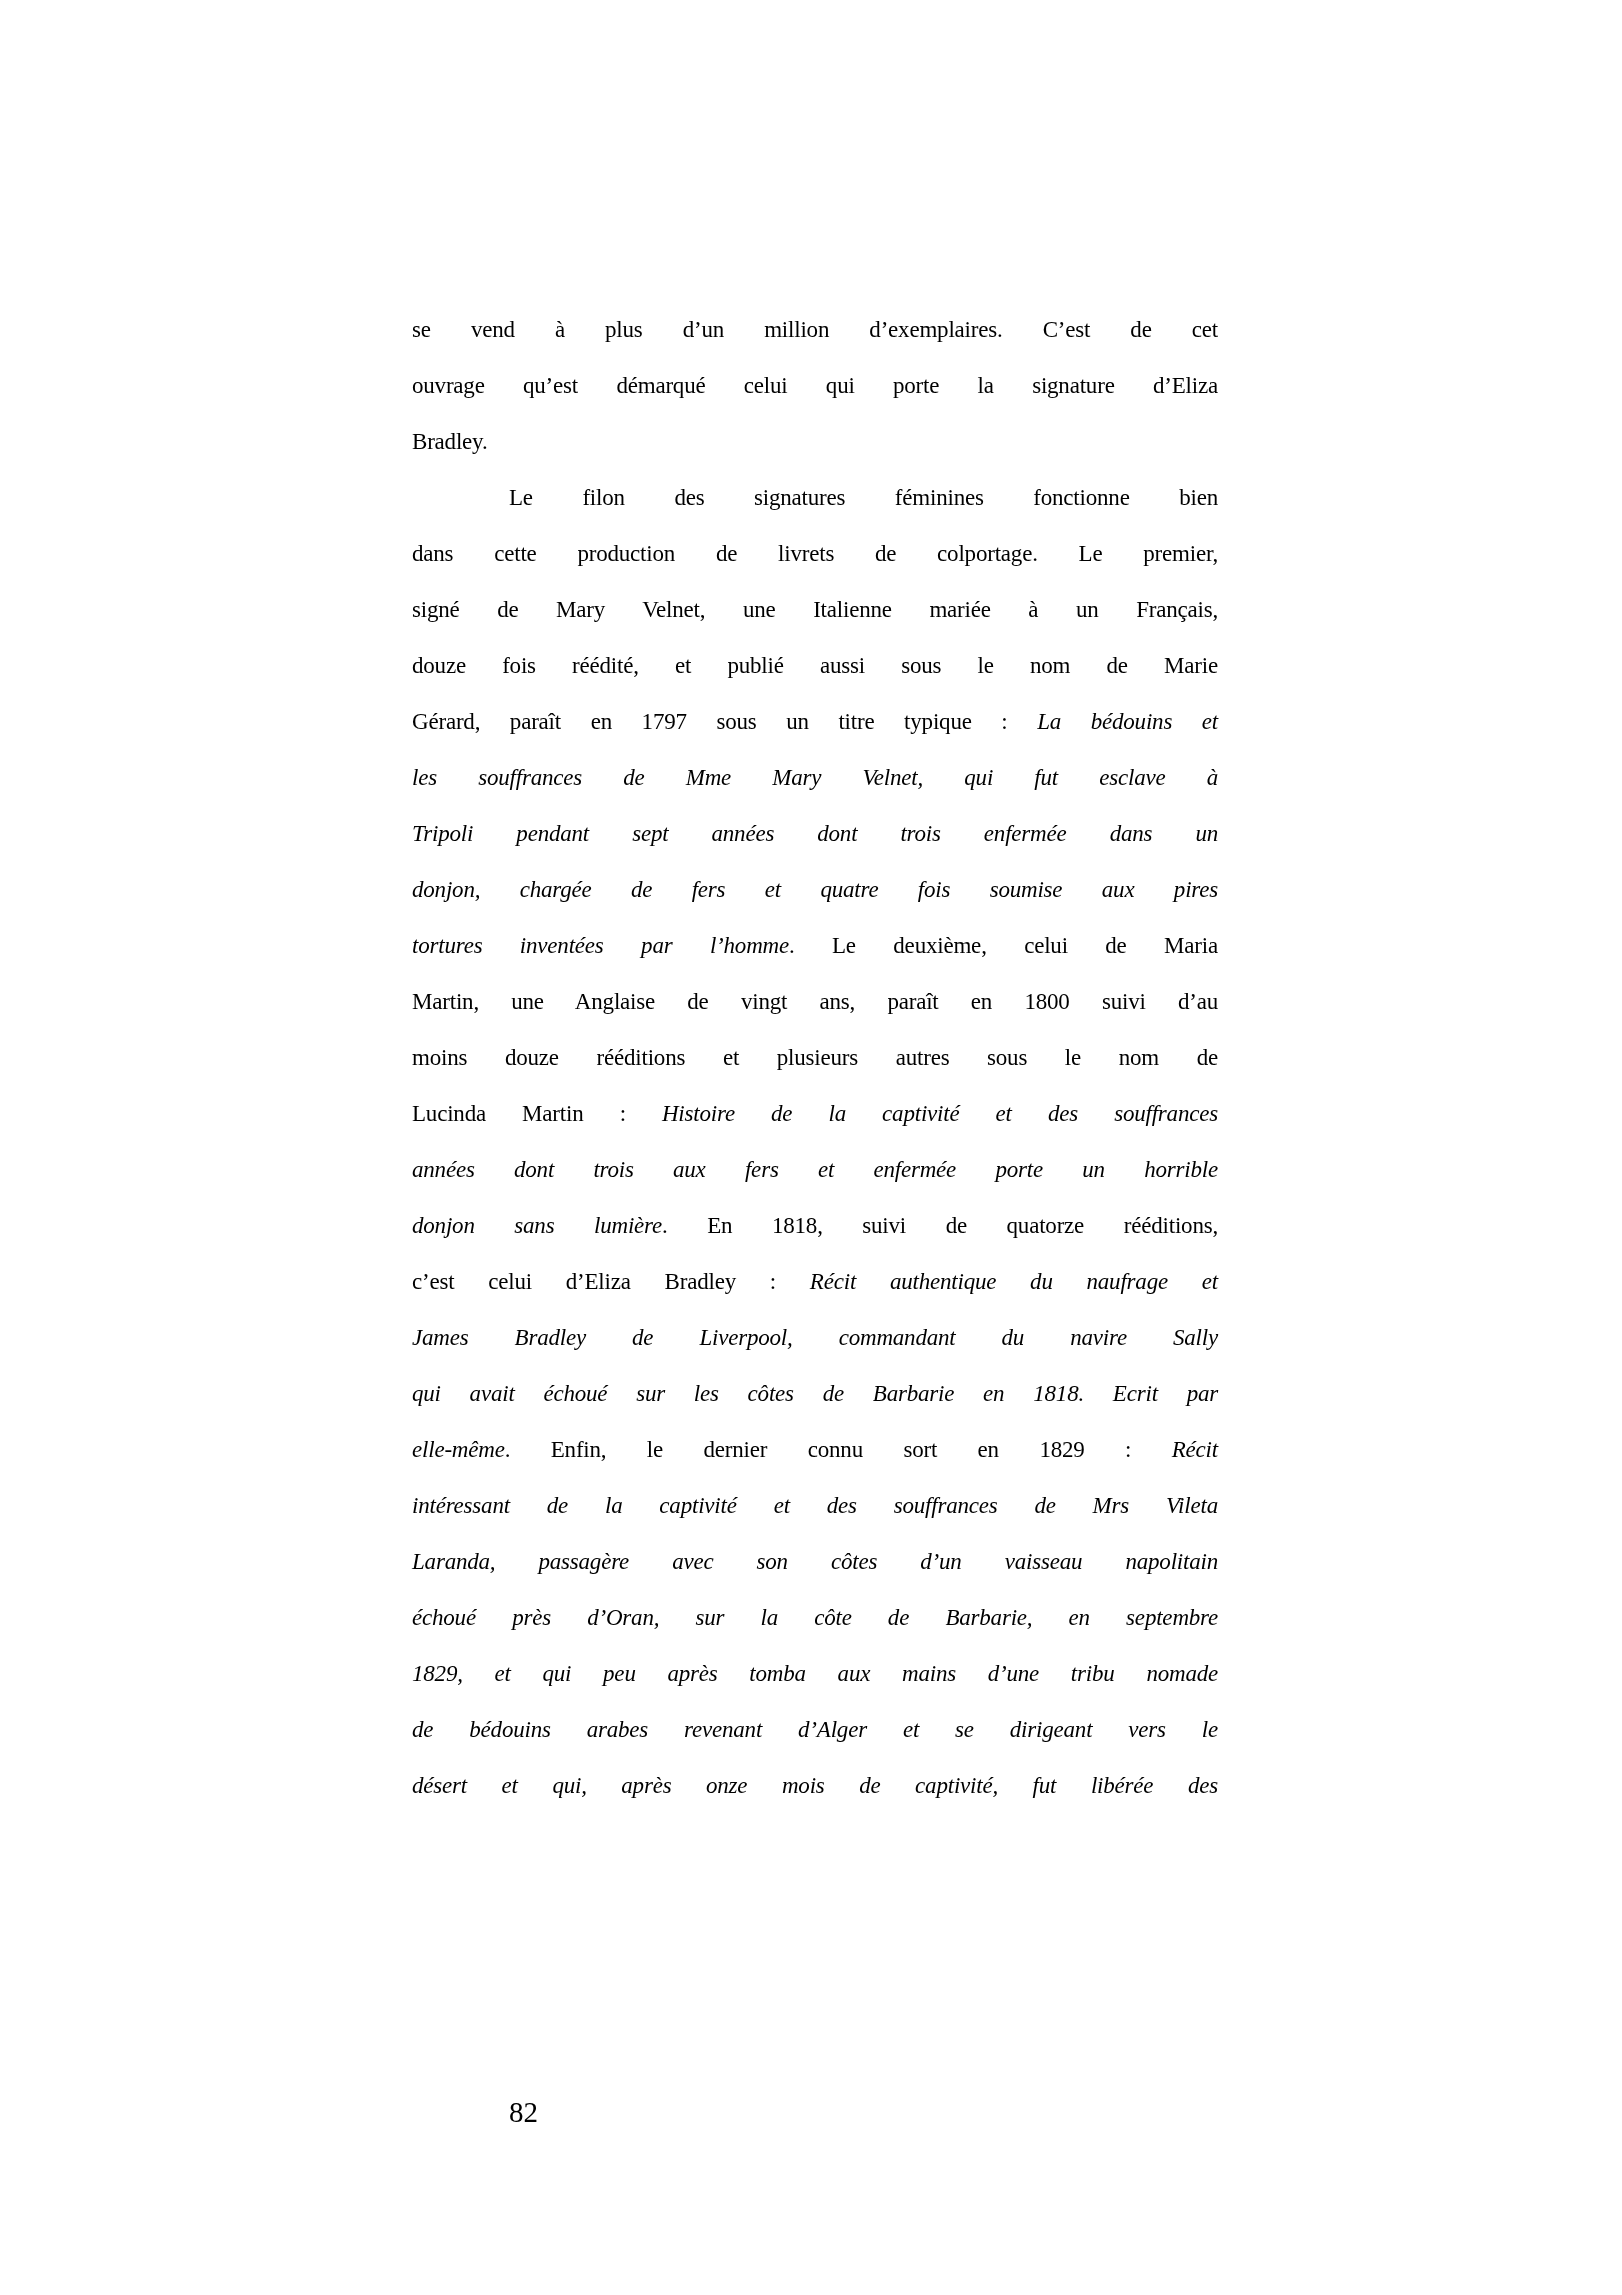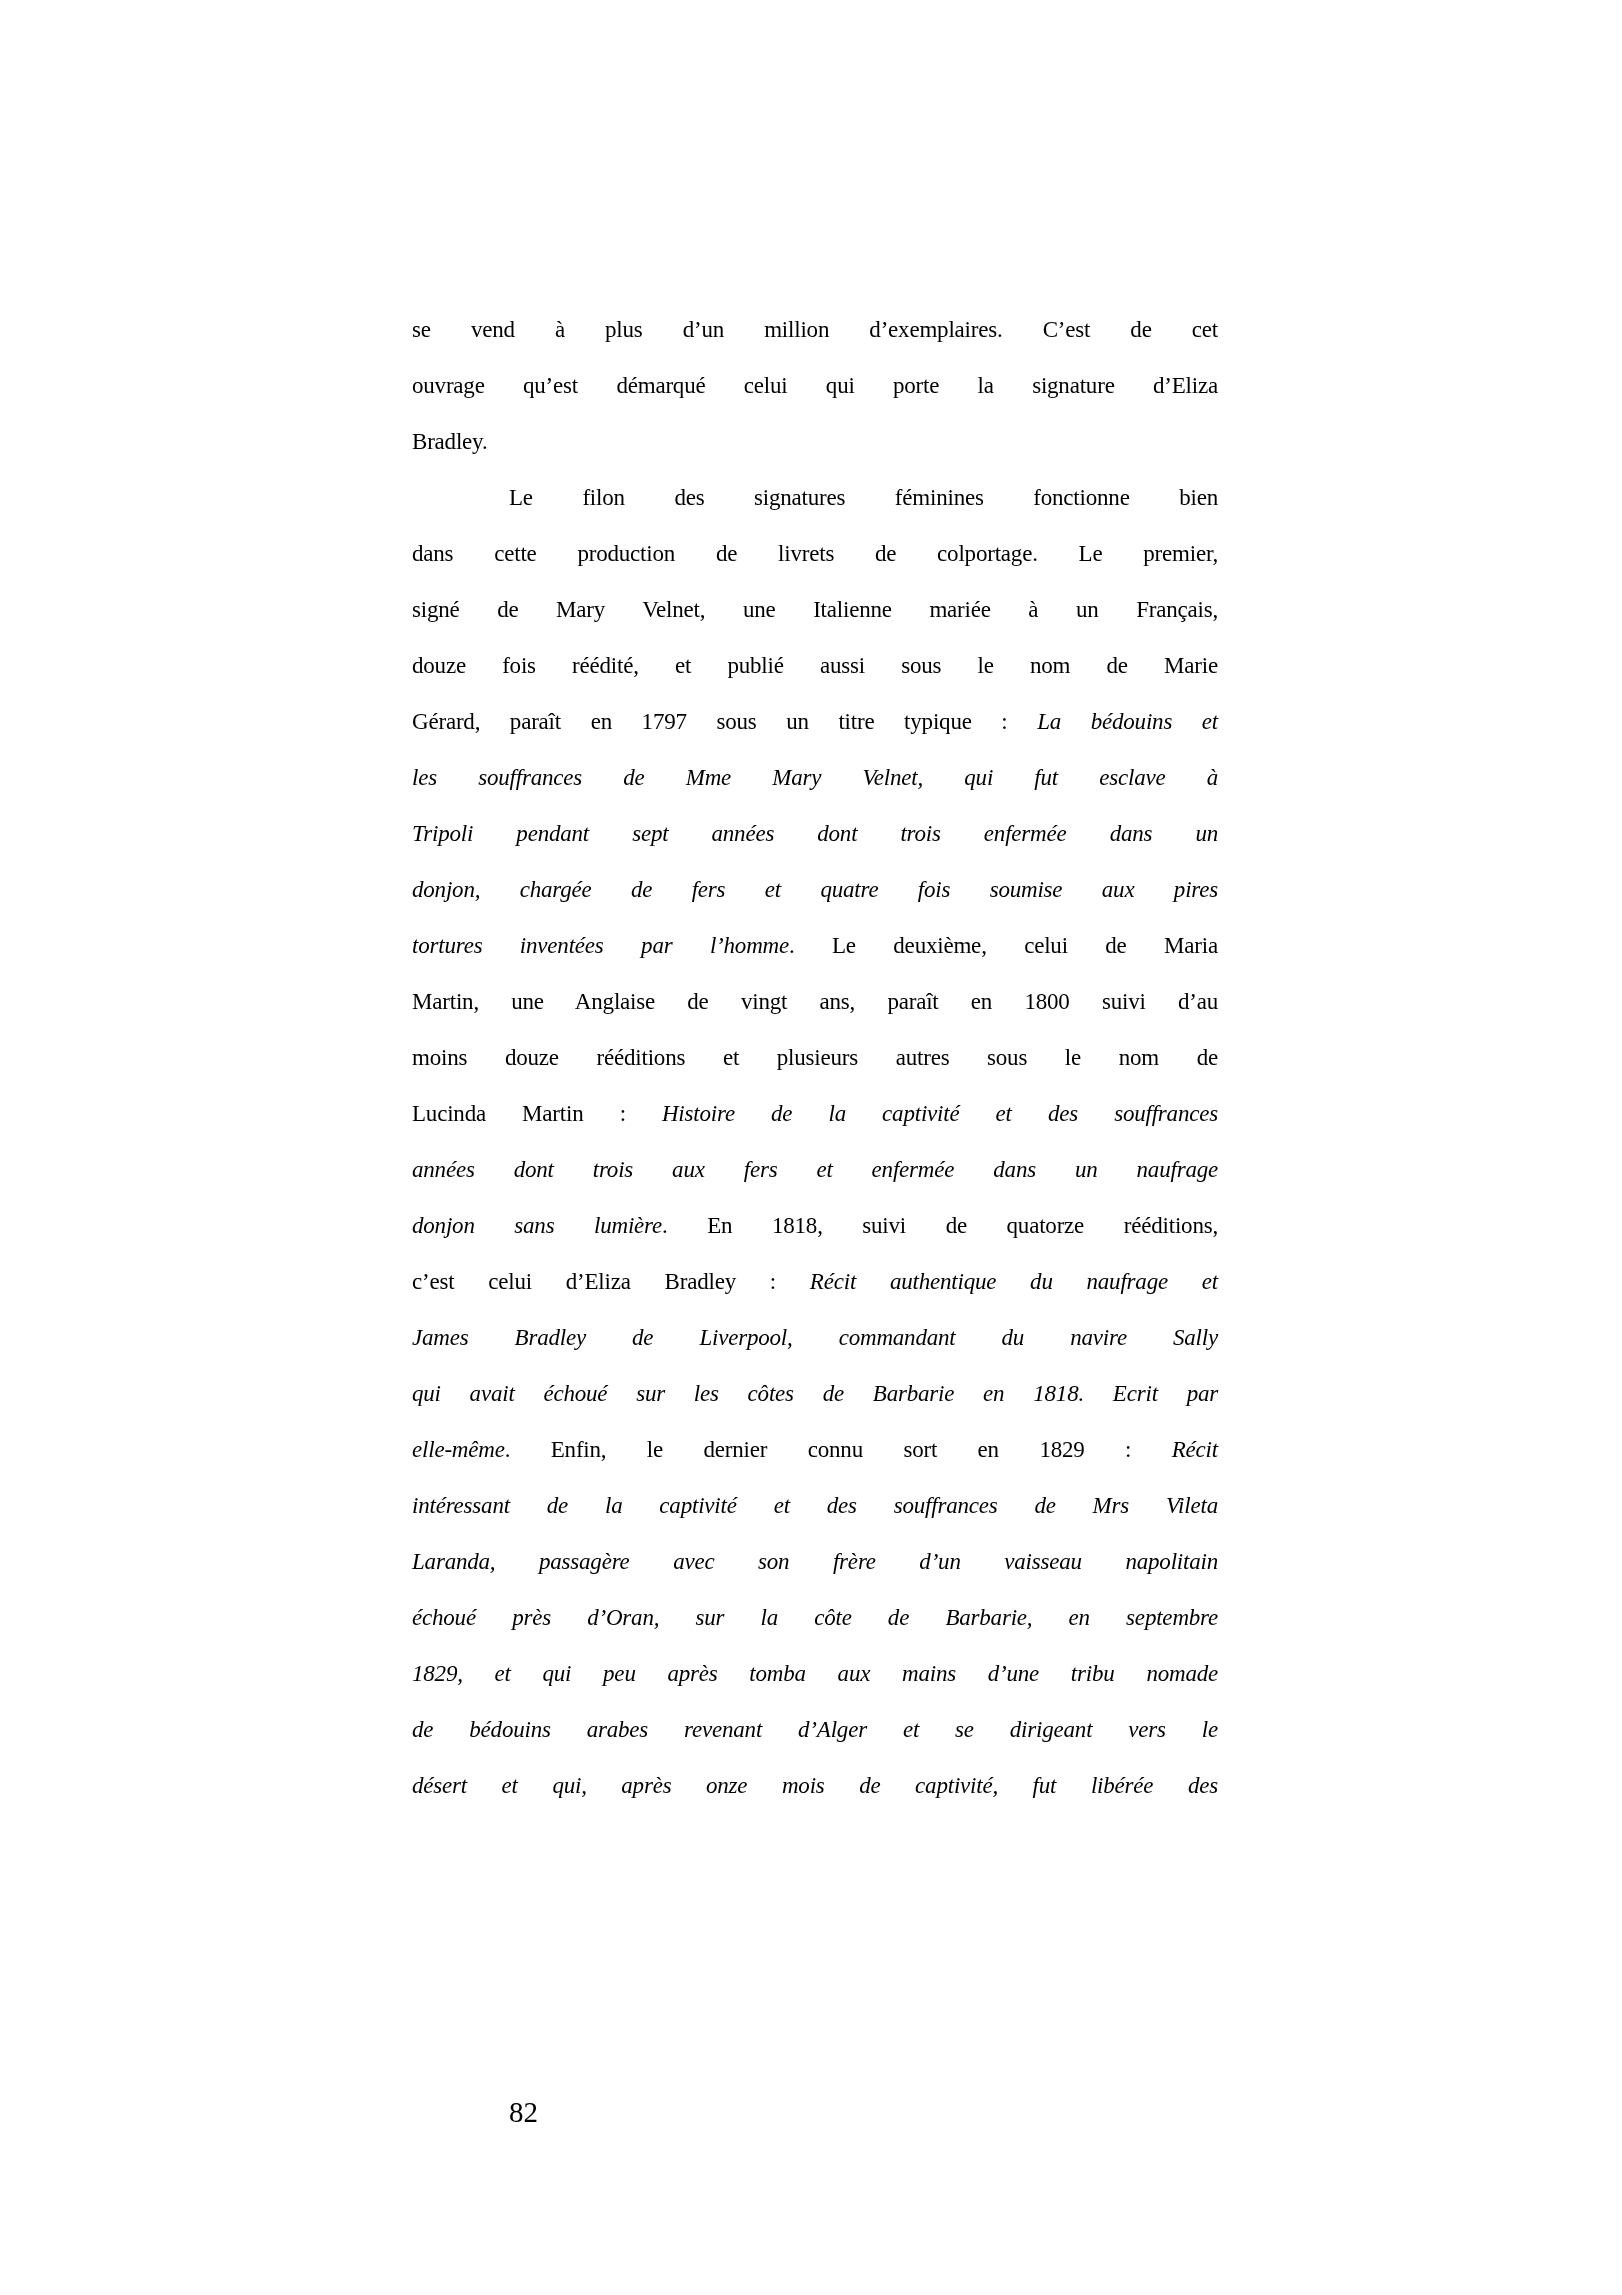--- a/index.html
+++ b/index.html
@@ -47,28 +47,28 @@
     <div class="line"><span class="ro">signé de Mary Velnet, une Italienne mariée à un Français,</span></div>
     <div class="line"><span class="ro">douze fois réédité, et publié aussi sous le nom de Marie</span></div>
     <div class="line"><span class="ro">Gérard, paraît en 1797 sous un titre typique : </span><span class="it">La bédouins et</span></div>
     <div class="line"><span class="it">les souffrances de Mme Mary Velnet, qui fut esclave à</span></div>
     <div class="line"><span class="it">Tripoli pendant sept années dont trois enfermée dans un</span></div>
     <div class="line"><span class="it">donjon, chargée de fers et quatre fois soumise aux pires</span></div>
     <div class="line"><span class="it">tortures inventées par l’homme</span><span class="ro">. Le deuxième, celui de Maria</span></div>
     <div class="line"><span class="ro">Martin, une Anglaise de vingt ans, paraît en 1800 suivi d’au</span></div>
     <div class="line"><span class="ro">moins douze rééditions et plusieurs autres sous le nom de</span></div>
     <div class="line"><span class="ro">Lucinda Martin : </span><span class="it">Histoire de la captivité et des souffrances</span></div>
-    <div class="line"><span class="it">années dont trois aux fers et enfermée dans un naufrage</span></div>
+    <div class="line"><span class="it">années dont trois aux fers et enfermée porte un horrible</span></div>
     <div class="line"><span class="it">donjon sans lumière</span><span class="ro">. En 1818, suivi de quatorze rééditions,</span></div>
     <div class="line"><span class="ro">c’est celui d’Eliza Bradley : </span><span class="it">Récit authentique du naufrage et</span></div>
     <div class="line"><span class="it">James Bradley de Liverpool, commandant du navire Sally</span></div>
     <div class="line"><span class="it">qui avait échoué sur les côtes de Barbarie en 1818. Ecrit par</span></div>
     <div class="line"><span class="it">elle-même</span><span class="ro">. Enfin, le dernier connu sort en 1829 : </span><span class="it">Récit</span></div>
     <div class="line"><span class="it">intéressant de la captivité et des souffrances de Mrs Vileta</span></div>
-    <div class="line"><span class="it">Laranda, passagère avec son frère d’un vaisseau napolitain</span></div>
+    <div class="line"><span class="it">Laranda, passagère avec son côtes d’un vaisseau napolitain</span></div>
     <div class="line"><span class="it">échoué près d’Oran, sur la côte de Barbarie, en septembre</span></div>
     <div class="line"><span class="it">1829, et qui peu après tomba aux mains d’une tribu nomade</span></div>
     <div class="line"><span class="it">de bédouins arabes revenant d’Alger et se dirigeant vers le</span></div>
     <div class="line"><span class="it">désert et qui, après onze mois de captivité, fut libérée des</span></div>
   </div>
 
 <div class="page-number">82</div>
 
 
 </body></html>

